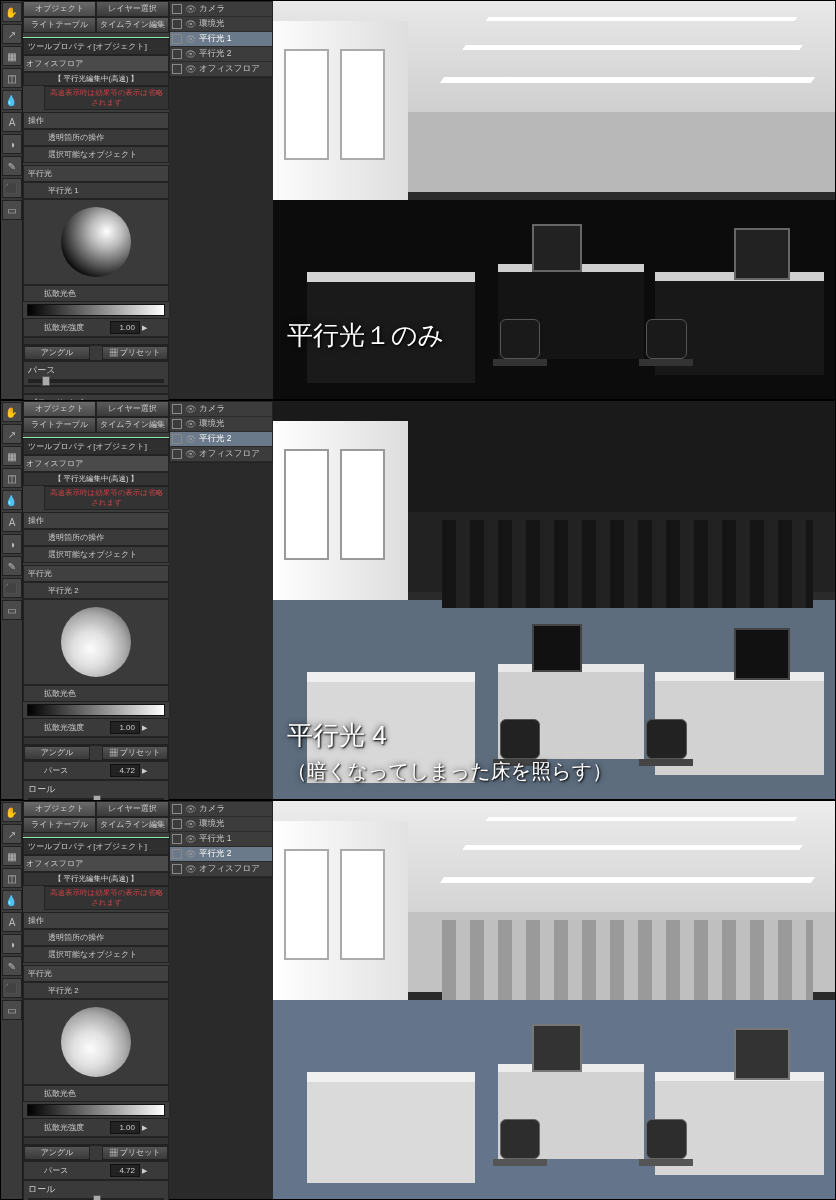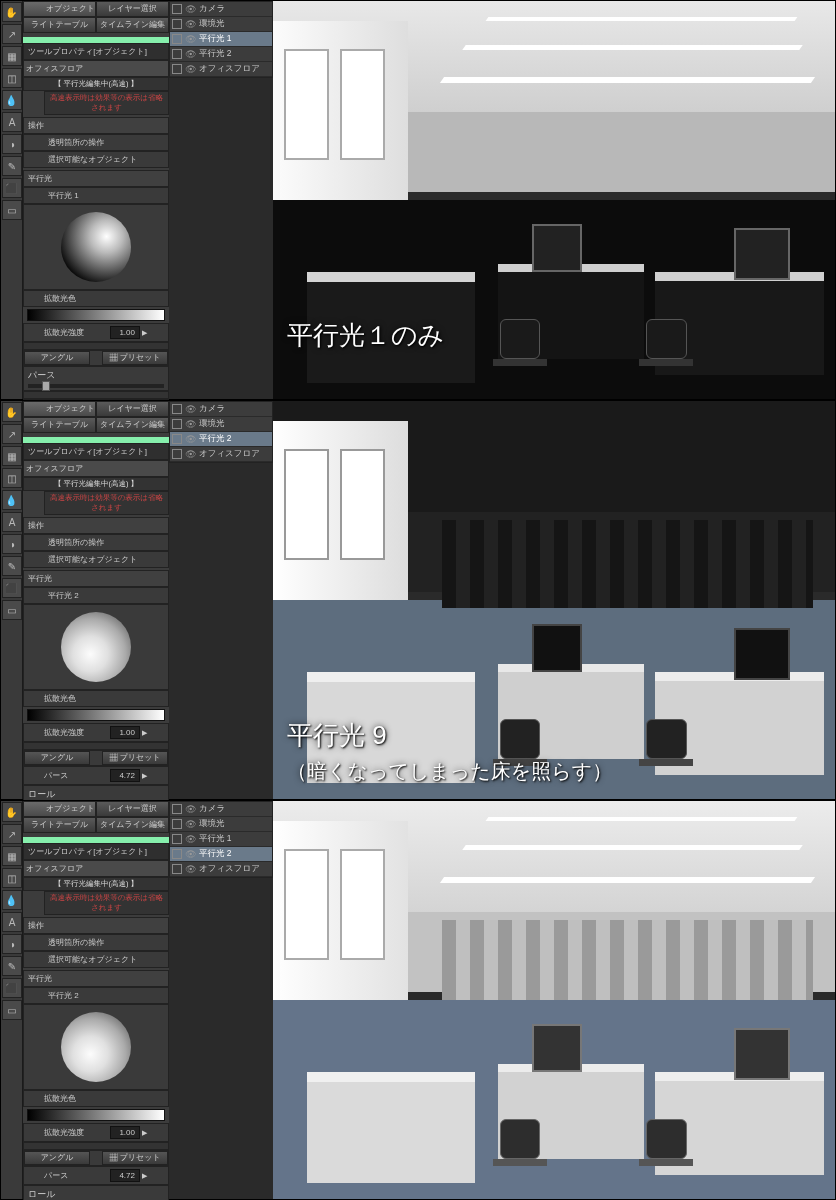--- a/index.html
+++ b/index.html
@@ -3,22 +3,22 @@
 <meta charset="utf-8">
 <style>
 * { margin:0; padding:0; box-sizing:border-box; }
 body { width:836px; height:1200px; background:#111; font-family:"Meiryo","MS PGothic",sans-serif; font-size:9px; color:#ccc; overflow:hidden; }
 .panel { position:relative; width:836px; height:400px; border:1px solid #000; background:#2a2a2a; }
 .toolbar-left { position:absolute; left:0; top:0; width:22px; height:100%; background:#3a3a3a; border-right:1px solid #1a1a1a; display:flex; flex-direction:column; }
 .toolbar-left .ticon { width:20px; height:20px; margin:1px; background:#4a4a4a; border:1px solid #222; display:flex; align-items:center; justify-content:center; font-size:10px; color:#bbb; cursor:pointer; }
 .palettes { position:absolute; left:22px; top:0; width:146px; height:100%; background:#3c3c3c; display:flex; flex-direction:column; }
 .tabrow { display:flex; height:16px; background:#333; }
 .tab { flex:1; background:linear-gradient(#5a5a5a,#3a3a3a); border:1px solid #222; font-size:8px; text-align:center; line-height:14px; cursor:pointer; }
-.tab.sel { background:linear-gradient(#6a6a6a,#4a4a4a);text-align:right; }
-.toolprop { margin-top:4px; border-top:6px solid #86efac; }
+.tab.sel { background:linear-gradient(#6a6a6a,#4a4a4a); }
+.toolprop { margin-top:4px; border-top:1px solid #86efac; }
 .tp-header { background:#2f2f2f; font-size:8px; padding:2px 4px; border:1px solid #222; }
 .tp-title { background:#4a4a4a; font-size:8px; padding:2px; border:1px solid #222; }
 .tp-warn1 { background:#333; color:#ddd; font-size:7.5px; padding:1px 2px; text-align:center; border:1px solid #222; }
 .tp-warn2 { background:#333; color:#c44; font-size:7.5px; padding:1px 2px; text-align:center; border:1px solid #222;margin-left:21px; }
 .tp-sec { background:#404040; font-size:8px; padding:2px 4px; border:1px solid #222; margin-top:2px; }
 .tp-item { font-size:8px; padding:2px 4px 2px 24px; background:#3a3a3a; border:1px solid #222; }
 .tp-row { display:flex; align-items:center; background:#3a3a3a; border:1px solid #222; padding:2px 20px; }
 .tp-row .lbl { flex:1; font-size:8px; }
 .tp-row .val { font-size:8px; background:#222; padding:1px 4px; border:1px solid #111; min-width:30px; text-align:right; }
 .sphere-box { height:86px; background:#3a3a3a; display:flex; align-items:center; justify-content:center; border:1px solid #222; }
@@ -303,21 +303,21 @@
 
       <div class="furn" style="bottom:2%;left:38%;width:12%;height:18%">
         <div style="width:60%;height:55%;margin:auto;background:#222;border-radius:6px;border:1px solid #555"></div>
         <div style="width:80%;height:10%;margin:auto;background:#444"></div>
       </div>
       <div class="furn" style="bottom:2%;right:24%;width:12%;height:18%">
         <div style="width:60%;height:55%;margin:auto;background:#222;border-radius:6px;border:1px solid #555"></div>
         <div style="width:80%;height:10%;margin:auto;background:#444"></div>
       </div>
     </div>
-    <div class="caption" style="left:14px;bottom:46px;">平行光 9</div>
+    <div class="caption" style="left:14px;bottom:46px;">平行光 4</div>
     <div class="caption2" style="left:14px;bottom:14px;">（暗くなってしまった床を照らす）</div>
   </div>
 </div>
 
 <div class="panel">
   <div class="toolbar-left">
     <div class="ticon">✋</div>
     <div class="ticon">↗</div>
     <div class="ticon">▦</div>
     <div class="ticon">◫</div>

